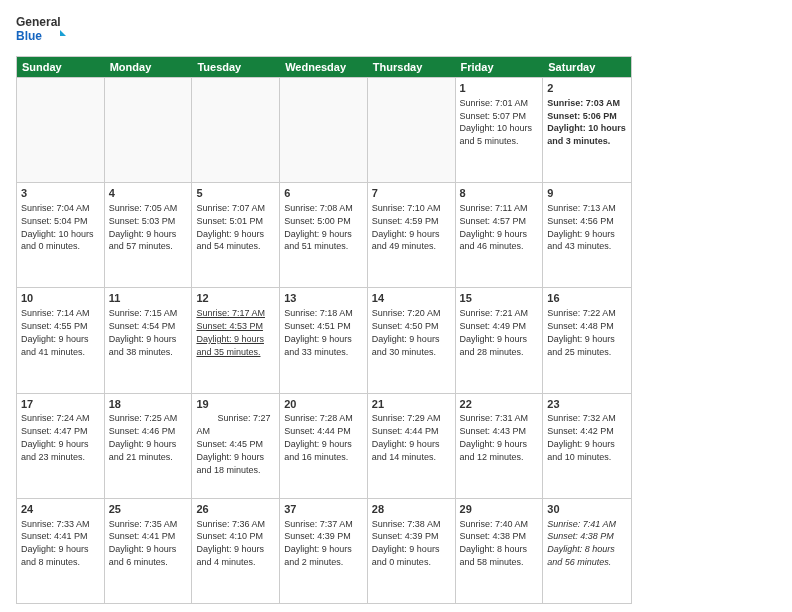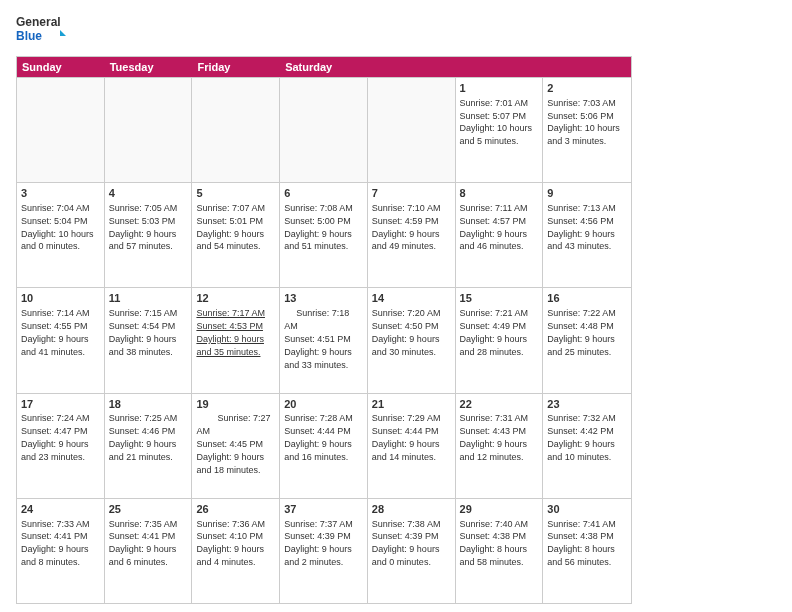--- a/index.html
+++ b/index.html
@@ -43,21 +43,21 @@
     }
     .calendar {
       flex: 1;
       display: flex;
       flex-direction: column;
       border: 1px solid #ccc;
     }
     .cal-header {
       display: grid;
       grid-template-columns: repeat(7, 1fr);
-      background: #be185d;
+      background: #15803d;
     }
     .cal-header-cell {
       color: #fff;
       font-size: 11px;
       font-weight: bold;
       padding: 4px 5px;
       text-align: left;
     }
     .cal-body {
       flex: 1;
@@ -111,36 +111,39 @@
 </div>
     <div class="title-block">
       <div class="month-title"></div>
       <div class="location"></div>
     </div>
   </div>
 
   <div class="calendar">
     <div class="cal-header">
     <div class="cal-header-cell">Sunday</div>
+        <div class="cal-header-cell">Monday</div>
         <div class="cal-header-cell">Tuesday</div>
+        <div class="cal-header-cell">Wednesday</div>
+        <div class="cal-header-cell">Thursday</div>
         <div class="cal-header-cell">Friday</div>
         <div class="cal-header-cell">Saturday</div>
       </div>
     <div class="cal-body">
     <div class="cal-row">
           <div class="cal-cell empty"></div>
           <div class="cal-cell empty"></div>
           <div class="cal-cell empty"></div>
           <div class="cal-cell empty"></div>
           <div class="cal-cell empty"></div>
           <div class="cal-cell"><span class="day-num">1</span><span class="cell-text" style="white-space: pre-line;">Sunrise: 7:01 AM
 Sunset: 5:07 PM
 Daylight: 10 hours
 and 5 minutes.</span></div>
-          <div class="cal-cell"><span class="day-num">2</span><span class="cell-text" style="white-space: pre-line;">Sunrise: 7:03 AM
+          <div class="cal-cell"><span class="day-num">2</span><span class="cell-text" style="white-space: pre-line; font-weight: bold;">Sunrise: 7:03 AM
 Sunset: 5:06 PM
 Daylight: 10 hours
 and 3 minutes.</span></div>
         </div>
         <div class="cal-row">
           <div class="cal-cell"><span class="day-num">3</span><span class="cell-text" style="white-space: pre-line;">Sunrise: 7:04 AM
 Sunset: 5:04 PM
 Daylight: 10 hours
 and 0 minutes.</span></div>
           <div class="cal-cell"><span class="day-num">4</span><span class="cell-text" style="white-space: pre-line;">Sunrise: 7:05 AM
@@ -174,21 +177,21 @@
 Daylight: 9 hours
 and 41 minutes.</span></div>
           <div class="cal-cell"><span class="day-num">11</span><span class="cell-text" style="white-space: pre-line;">Sunrise: 7:15 AM
 Sunset: 4:54 PM
 Daylight: 9 hours
 and 38 minutes.</span></div>
           <div class="cal-cell"><span class="day-num">12</span><span class="cell-text" style="white-space: pre-line; text-decoration: underline;">Sunrise: 7:17 AM
 Sunset: 4:53 PM
 Daylight: 9 hours
 and 35 minutes.</span></div>
-          <div class="cal-cell"><span class="day-num">13</span><span class="cell-text" style="white-space: pre-line; margin-left: 12px;">Sunrise: 7:18 AM
+          <div class="cal-cell"><span class="day-num">13</span><span class="cell-text" style="white-space: pre-line;">Sunrise: 7:18 AM
 Sunset: 4:51 PM
 Daylight: 9 hours
 and 33 minutes.</span></div>
           <div class="cal-cell"><span class="day-num">14</span><span class="cell-text" style="white-space: pre-line;">Sunrise: 7:20 AM
 Sunset: 4:50 PM
 Daylight: 9 hours
 and 30 minutes.</span></div>
           <div class="cal-cell"><span class="day-num">15</span><span class="cell-text" style="white-space: pre-line;">Sunrise: 7:21 AM
 Sunset: 4:49 PM
 Daylight: 9 hours
@@ -246,20 +249,20 @@
 Daylight: 9 hours
 and 2 minutes.</span></div>
           <div class="cal-cell"><span class="day-num">28</span><span class="cell-text" style="white-space: pre-line;">Sunrise: 7:38 AM
 Sunset: 4:39 PM
 Daylight: 9 hours
 and 0 minutes.</span></div>
           <div class="cal-cell"><span class="day-num">29</span><span class="cell-text" style="white-space: pre-line;">Sunrise: 7:40 AM
 Sunset: 4:38 PM
 Daylight: 8 hours
 and 58 minutes.</span></div>
-          <div class="cal-cell"><span class="day-num">30</span><span class="cell-text" style="white-space: pre-line;">Sunrise: 7:41 AM
+          <div class="cal-cell"><span class="day-num">30</span><span class="cell-text" style="white-space: pre-line; font-style: italic;">Sunrise: 7:41 AM
 Sunset: 4:38 PM
 Daylight: 8 hours
 and 56 minutes.</span></div>
         </div>
       </div>
   </div>
 </div>
 
 </body></html>

